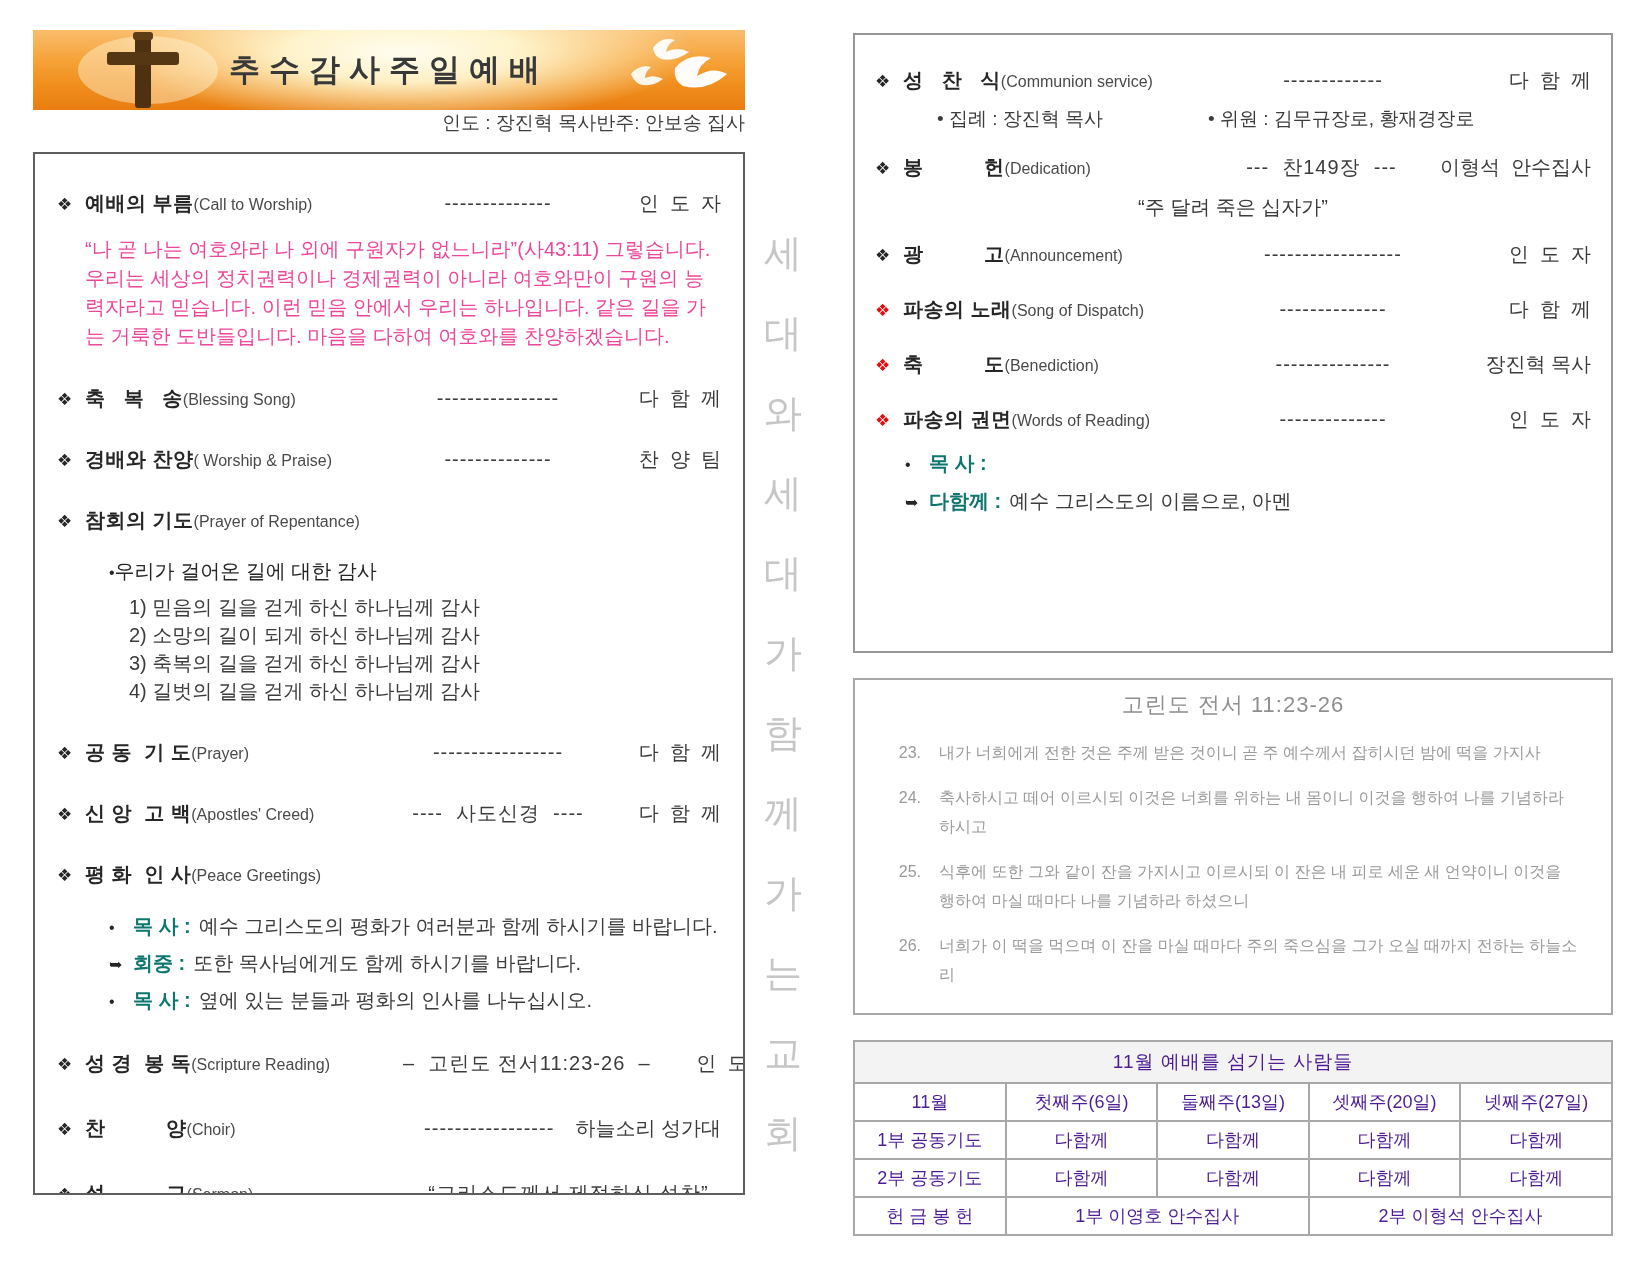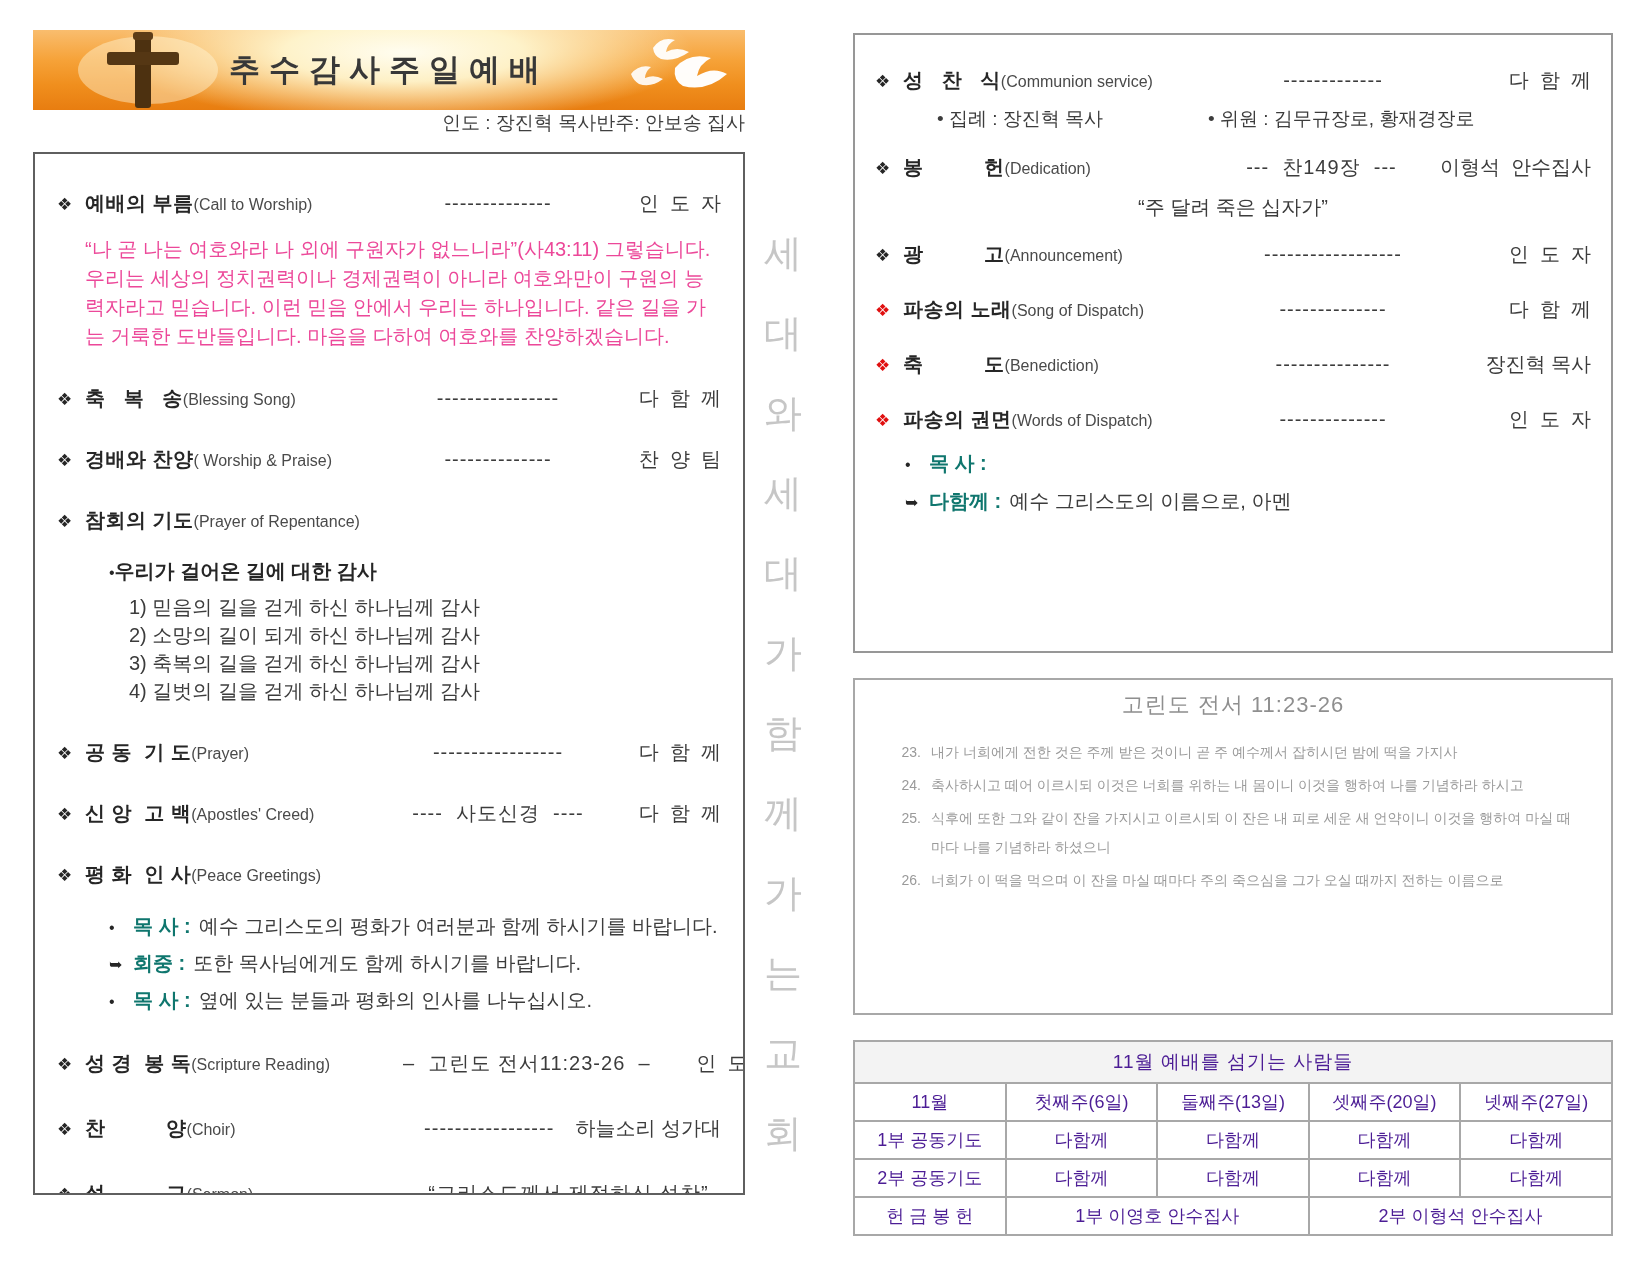--- a/index.html
+++ b/index.html
@@ -28,21 +28,21 @@
   .oi-bullet.red{color:#e01010;}
   .oi-name{flex:none;width:318px;white-space:pre;}
   .oi-name b{font-size:20px;color:#262626;letter-spacing:.5px;}
   .oi-name .en{font-size:16px;color:#4a4a4a;}
   .oi-mid{flex:1;text-align:center;white-space:pre;letter-spacing:1px;color:#3c3c3c;}
   .oi-right{flex:none;min-width:128px;text-align:right;white-space:pre;}
 
   .call-par{margin:18px 4px 0 28px;font-size:20px;line-height:29px;color:#ec4899;}
 
   .sub-block{margin:24px 0 0 52px;font-size:20px;}
-  .sub-head{font-weight:bold;color:#262626;}
+  .sub-head{font-weight:normal;color:#262626;}
   .sub-list{margin:8px 0 0 20px;line-height:28px;}
 
   .resp-line{display:flex;align-items:baseline;margin-top:7px;line-height:29px;font-size:20px;}
   .resp-icon{flex:none;width:24px;font-size:16px;color:#262626;}
   .resp-label{flex:none;font-weight:bold;color:#0f766e;margin-right:8px;white-space:pre;}
   .resp-text{flex:1;}
 
   
   .v-strip{position:absolute;left:760px;top:228px;width:46px;display:flex;flex-direction:column;
            gap:29px;text-align:center;font-size:38px;color:#c6c6c6;}
@@ -56,21 +56,21 @@
   .note-line{display:flex;gap:105px;margin:12px 0 0 62px;font-size:19px;}
   .song-line{text-align:center;margin-top:13px;font-size:20px;}
   .dispatch{margin:16px 0 0 30px;}
   .dispatch .resp-text{max-width:566px;line-height:31px;}
 
   .scripture-box{position:absolute;left:853px;top:678px;width:760px;height:337px;
              border:2px solid #a8a8a8;box-sizing:border-box;padding:4px 26px 0 26px;
              color:#9a9a9a;overflow:hidden;}
   .s-title{text-align:center;font-size:22px;letter-spacing:1px;margin-top:6px;color:#8f8f8f;}
   .verses{margin-top:18px;}
-  .verse{display:flex;margin-top:4px;font-size:14px;line-height:29px;}
+  .verse{display:flex;margin-top:16px;font-size:16px;line-height:29px;gap:8px;}
   .vnum{flex:none;width:40px;text-align:right;margin-right:10px;}
   .vtext{flex:1;padding-right:4px;}
 
   .servers{position:absolute;left:853px;top:1040px;width:760px;border-collapse:collapse;
            font-size:18px;color:#4c1d95;table-layout:fixed;}
   .servers td{border:2px solid #a8a8a8;text-align:center;height:36px;padding:0 4px;}
   .servers .t-title td{background:#f3f3f3;font-size:19px;height:40px;letter-spacing:1px;}
 
   svg{display:block;}
 </style>
@@ -261,21 +261,21 @@
 
     <div class="order-row">
       <span class="oi-bullet red">❖</span>
       <span class="oi-name"><b>축          도</b><span class="en">(Benediction)</span></span>
       <span class="oi-mid">---------------</span>
       <span class="oi-right">장진혁 목사</span>
     </div>
 
     <div class="order-row">
       <span class="oi-bullet red">❖</span>
-      <span class="oi-name"><b>파송의 권면</b><span class="en">(Words of Dispatch)</span></span>
+      <span class="oi-name"><b>파송의 권면</b><span class="en">(Words of Reading)</span></span>
       <span class="oi-mid">--------------</span>
       <span class="oi-right">인  도  자</span>
     </div>
 
     <div class="dispatch">
       <div class="resp-line">
         <span class="resp-icon">•</span>
         <span class="resp-label">목 사 :</span>
       </div>
       <div class="resp-line">
@@ -297,21 +297,21 @@
       <div class="verse">
         <span class="vnum">24.</span>
         <span class="vtext">축사하시고 떼어 이르시되 이것은 너희를 위하는 내 몸이니 이것을 행하여 나를 기념하라 하시고</span>
       </div>
       <div class="verse">
         <span class="vnum">25.</span>
         <span class="vtext">식후에 또한 그와 같이 잔을 가지시고 이르시되 이 잔은 내 피로 세운 새 언약이니 이것을 행하여 마실 때마다 나를 기념하라 하셨으니</span>
       </div>
       <div class="verse">
         <span class="vnum">26.</span>
-        <span class="vtext">너희가 이 떡을 먹으며 이 잔을 마실 때마다 주의 죽으심을 그가 오실 때까지 전하는 이름으로</span>
+        <span class="vtext">너희가 이 떡을 먹으며 이 잔을 마실 때마다 주의 죽으심을 그가 오실 때까지 전하는 하늘소리</span>
       </div>
     </div>
   </div>
 
   <table class="servers">
     <tbody>
         <tr class="t-title">
       <td colspan="5">11월 예배를 섬기는 사람들</td>
     </tr>
     <tr class="t-head">

